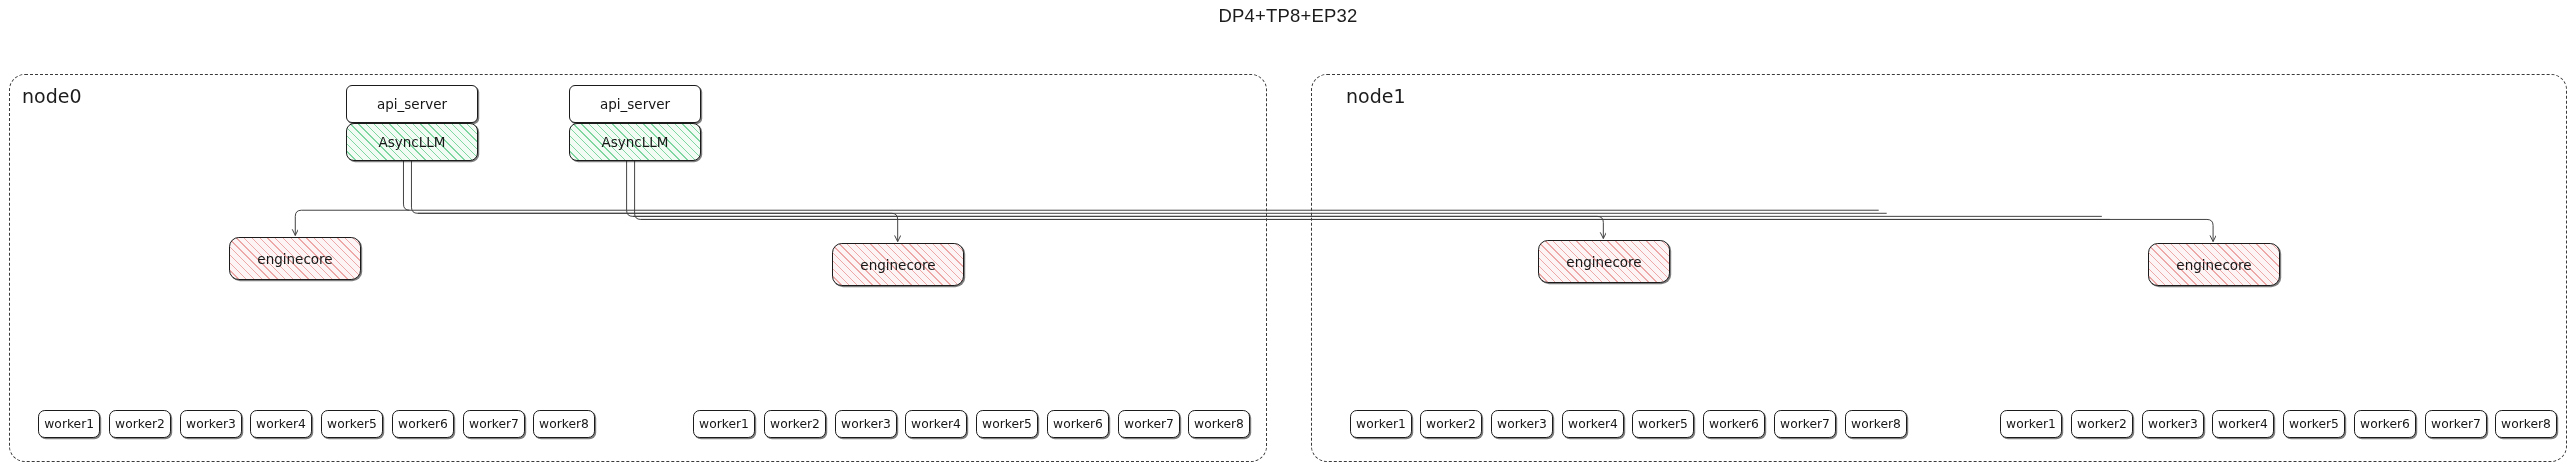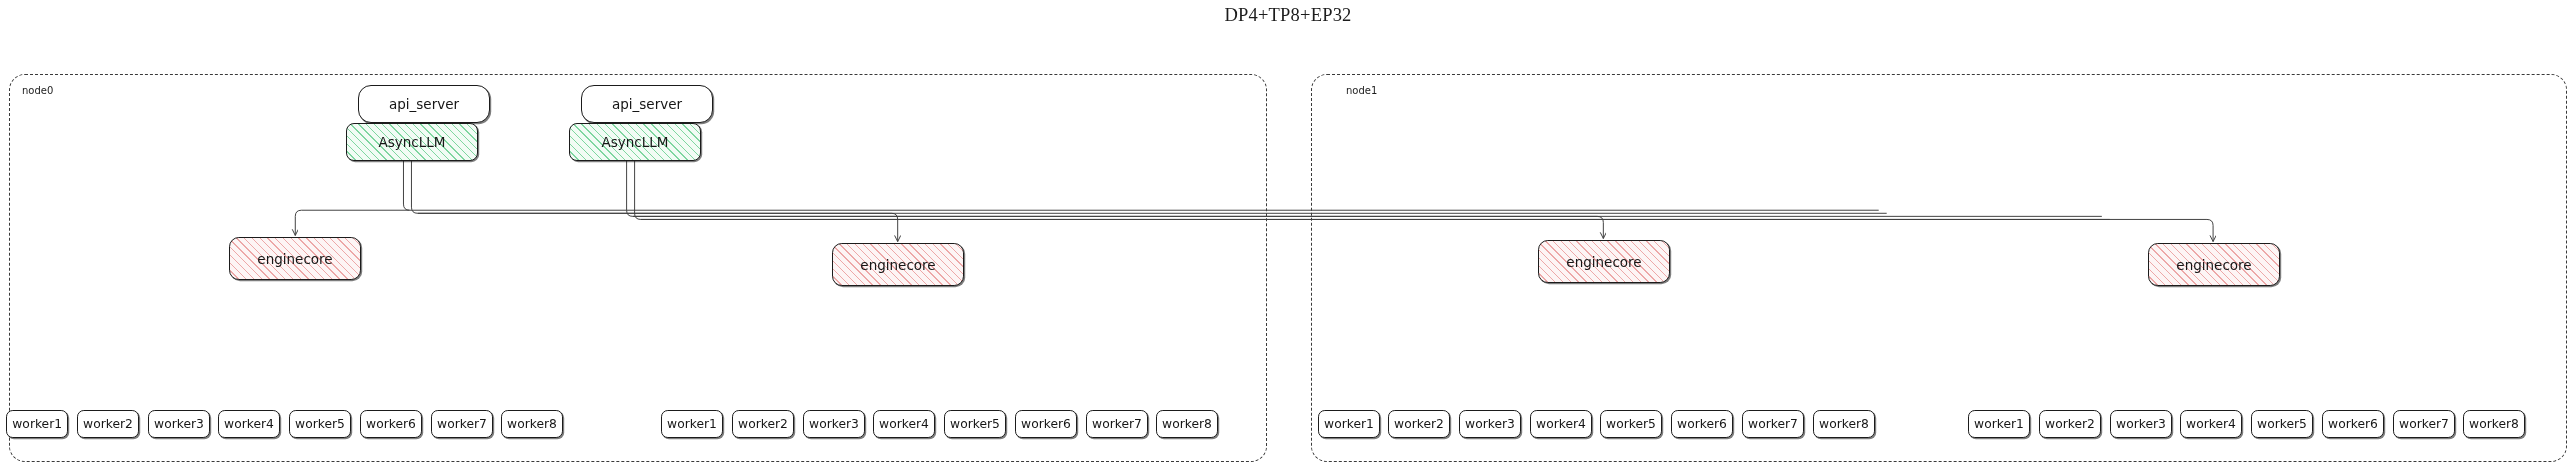--- a/index.html
+++ b/index.html
@@ -21,34 +21,34 @@
   
   .diagram-title {
     position: absolute;
     left: 0;
     top: 4.9px;
     width: 2576px;
     text-align: center;
     font-size: 18.5px;
     color: #1c1c1c;
     letter-spacing: 0.2px;
-    font-family: Liberation Serif, serif;
+    font-family: Liberation Sans, sans-serif;
   }
 
   
   .node-box {
     position: absolute;
     border: 1.8px dashed #3a3a3a;
     border-radius: 16px;
     background: transparent;
     box-sizing: border-box;
   }
   .node-label {
     position: absolute;
-    font-size: 10px;
+    font-size: 19px;
     color: #1c1c1c;
     white-space: nowrap;
   }
 
   
   .gbox {
     position: absolute;
     box-sizing: border-box;
     border: 1.5px solid #1b1b1b;
     border-radius: 7.4px;
@@ -56,23 +56,22 @@
     display: flex;
     align-items: center;
     justify-content: center;
     color: #161616;
     font-size: 13.5px;
     white-space: nowrap;
     box-shadow: 1.2px 1.2px 0 rgba(20,20,20,0.55);
   }
 
   .gbox.api {
-    border-radius: 13px;
+    border-radius: 6px;
     z-index: 4;
-    margin-left: 12px;
   }
 
   
   .gbox.hatch-green {
     border-radius: 8px;
     background-color: #f2fcf5;
     background-image: repeating-linear-gradient(
         45deg,
         #7fd6a0 0px,
         #7fd6a0 1px,
@@ -91,20 +90,21 @@
         #eda8a8 1px,
         rgba(255,255,255,0) 1px,
         rgba(255,255,255,0) 5.5px);
     z-index: 5;
   }
 
   .gbox.worker {
     border-radius: 6.8px;
     font-size: 12.3px;
     box-shadow: 1.2px 1.2px 0 rgba(20,20,20,0.55);
+    margin-left: 32px;
   }
 
   
   #edges {
     position: absolute;
     left: 0;
     top: 0;
     width: 2576px;
     height: 469px;
     pointer-events: none;

